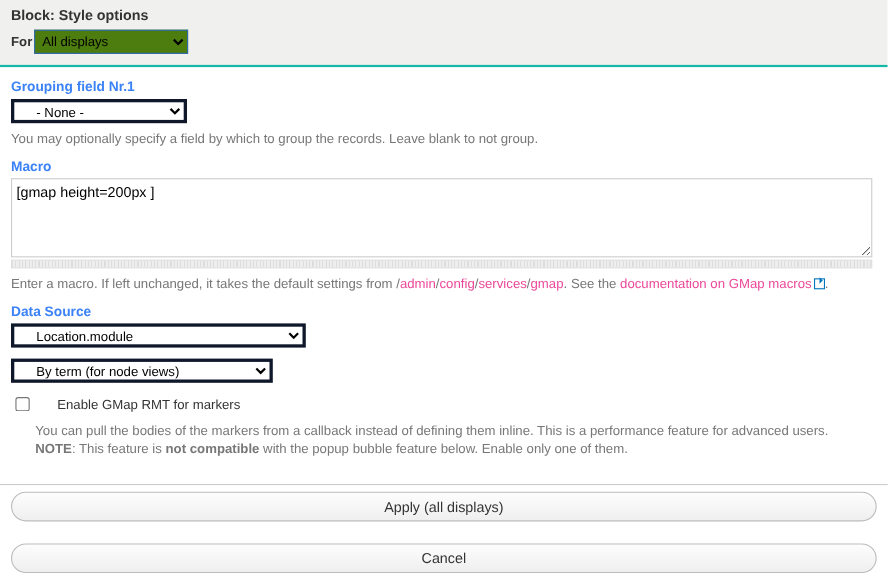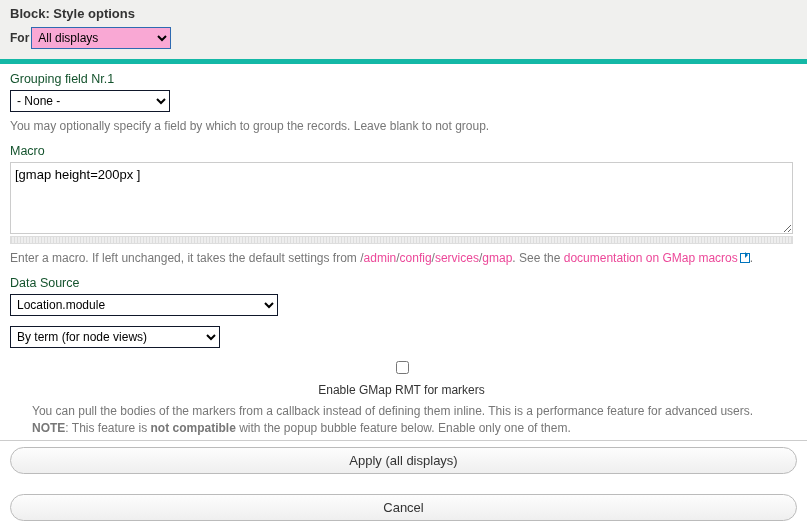--- a/index.html
+++ b/index.html
@@ -6,68 +6,68 @@
   html, body {
     margin: 0; padding: 0;
     font-family: "Lucida Grande", "Lucida Sans Unicode", Verdana, sans-serif;
     font-size: 12px;
     color: #333;
     background: #fff;
   }
   .wrapper { width: 807px; height: 527px; position: relative; overflow: hidden; }
   .header {
     background: #f0f0ee;
-    border-bottom: 5px solid #14b8a6;
+    border-bottom: 2px solid #14b8a6;
     padding: 6px 13px 10px 10px;
   }
   .header h2 { margin: 0 0 6px 0; font-size: 13px; font-weight: bold; color: #333; }
   .for-row { display: flex; align-items: center; gap: 2px; }
   .for-row label { font-weight: bold; }
   select.for-select {
     border: 1px solid #2e6ab1;
-    background: #f9a8d4;
+    background: #4d7c0f;
     font-size: 12px;
     padding: 1px 2px;
     min-width: 140px;
     height: 22px;
   }
   .scroll {
     position: absolute;
     top: 60px; bottom: 42px; left: 0; right: 0;
     overflow-y: scroll;
     padding: 6px 14px 6px 10px;
   }
   .section { margin: 6px 0 10px 0; }
-  .section-label { font-weight: normal; color: #14532d; margin: 4px 0 4px 0; display: block; font-size: 12.5px; }
+  .section-label { font-weight: bold; color: #3b82f6; margin: 4px 0 4px 0; display: block; font-size: 12.5px; }
   .desc { color: #777; font-size: 12px; margin: 6px 0 4px 0; line-height: 1.35; }
   .desc a { color: #ec4899; text-decoration: none; }
   select.std {
-    font-size: 12px; padding: 1px 2px;
+    font-size: 12px; padding: 1px 16px;
     height: 22px;
-    border: 1px solid #0f172a;
+    border: 3px solid #0f172a;
     background: #fff;
   }
   select.w160 { width: 160px; }
   select.w220 { width: 268px; }
-  select.w210 { width: 210px; }
+  select.w210 { width: 238px; }
   textarea.macro {
     width: 100%; height: 72px;
     font-family: Arial, sans-serif;
     font-size: 13px;
     padding: 4px;
     border: 1px solid #ccc;
     resize: vertical;
   }
   .grip {
     height: 8px;
     background: repeating-linear-gradient(90deg, #ddd, #ddd 1px, #eee 1px, #eee 3px);
     border: 1px solid #ddd;
     margin-top: -1px;
   }
-  .checkbox-row { display: flex; align-items: center; gap: 6px; margin: 2px 0; flex-direction: column; }
+  .checkbox-row { display: flex; align-items: center; gap: 22px; margin: 2px 0; }
   .ext-icon {
     display: inline-block; width: 10px; height: 10px;
     border: 1px solid #0074bd;
     position: relative; top: 1px; margin-left: 2px;
   }
   .ext-icon::after {
     content: ""; position: absolute;
     right: -2px; top: -2px;
     border: 3px solid transparent;
     border-left-color: #0074bd;

